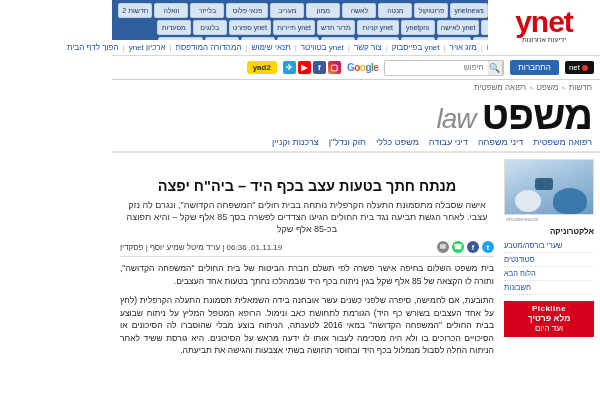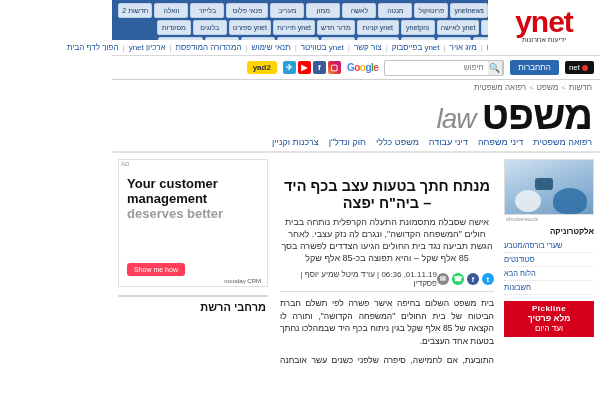--- a/index.html
+++ b/index.html
@@ -378,29 +378,15 @@
         <div class="byline">
           <span>01.11.19, 06:36</span>
           <span> | </span>
           <span>עו"ד מיטל שמיע יוסף | פסקדין</span>
         </div>
       </div>
       <p class="body-p">בית משפט השלום בחיפה אישר פשרה לפי תשלם חברת הביטוח של בית החולים "המשפחה הקדושה", ותורה לו הקצאה של 85 אלף שקל בגין ניתוח בכף היד שבמהלכו נחתך בטעות אחד העצבים.</p>
       <p class="body-p">התובעת, אם לחמישה, סיפרה שלפני כשנים עשר אובחנה בידה השמאלית תסמונת התעלה הקרפלית (לחץ על אחד העצבים בשורש כף היד) הגורמת לתחושת כאב ונימול. הרופא המטפל המליץ על ניתוח שבוצע בבית החולים "המשפחה הקדושה" במאי 2016 לטענתה, הניתוח בוצע מבלי שהוסברו לה הסיכונים או הסיכויים הכרוכים בו ולא היה מסכימה לעבור אותו לו ידעה מראש על הסיכונים. היא גורסת ששיד לאחר הניתוח החלה לסבול מנמלול בכף היד ובחוסר תחושה בשתי אצבעות והגישה את תביעתה.</p>
     </div>
 
-    <div class="col-ad">
-      <div class="adbox">
-        <div class="adlabel">AD</div>
-        <div class="adtxt">
-          <div>Your customer</div>
-          <div>management</div>
-          <div class="grey">deserves better</div>
-        </div>
-        <button class="adbtn">Show me how</button>
-        <div class="admeta">monday CRM</div>
-      </div>
-      <div class="ad-divider"></div>
-      <div class="most-read">מרחבי הרשת</div>
-    </div>
 
   </div>
 </div>
 
 </body></html>

